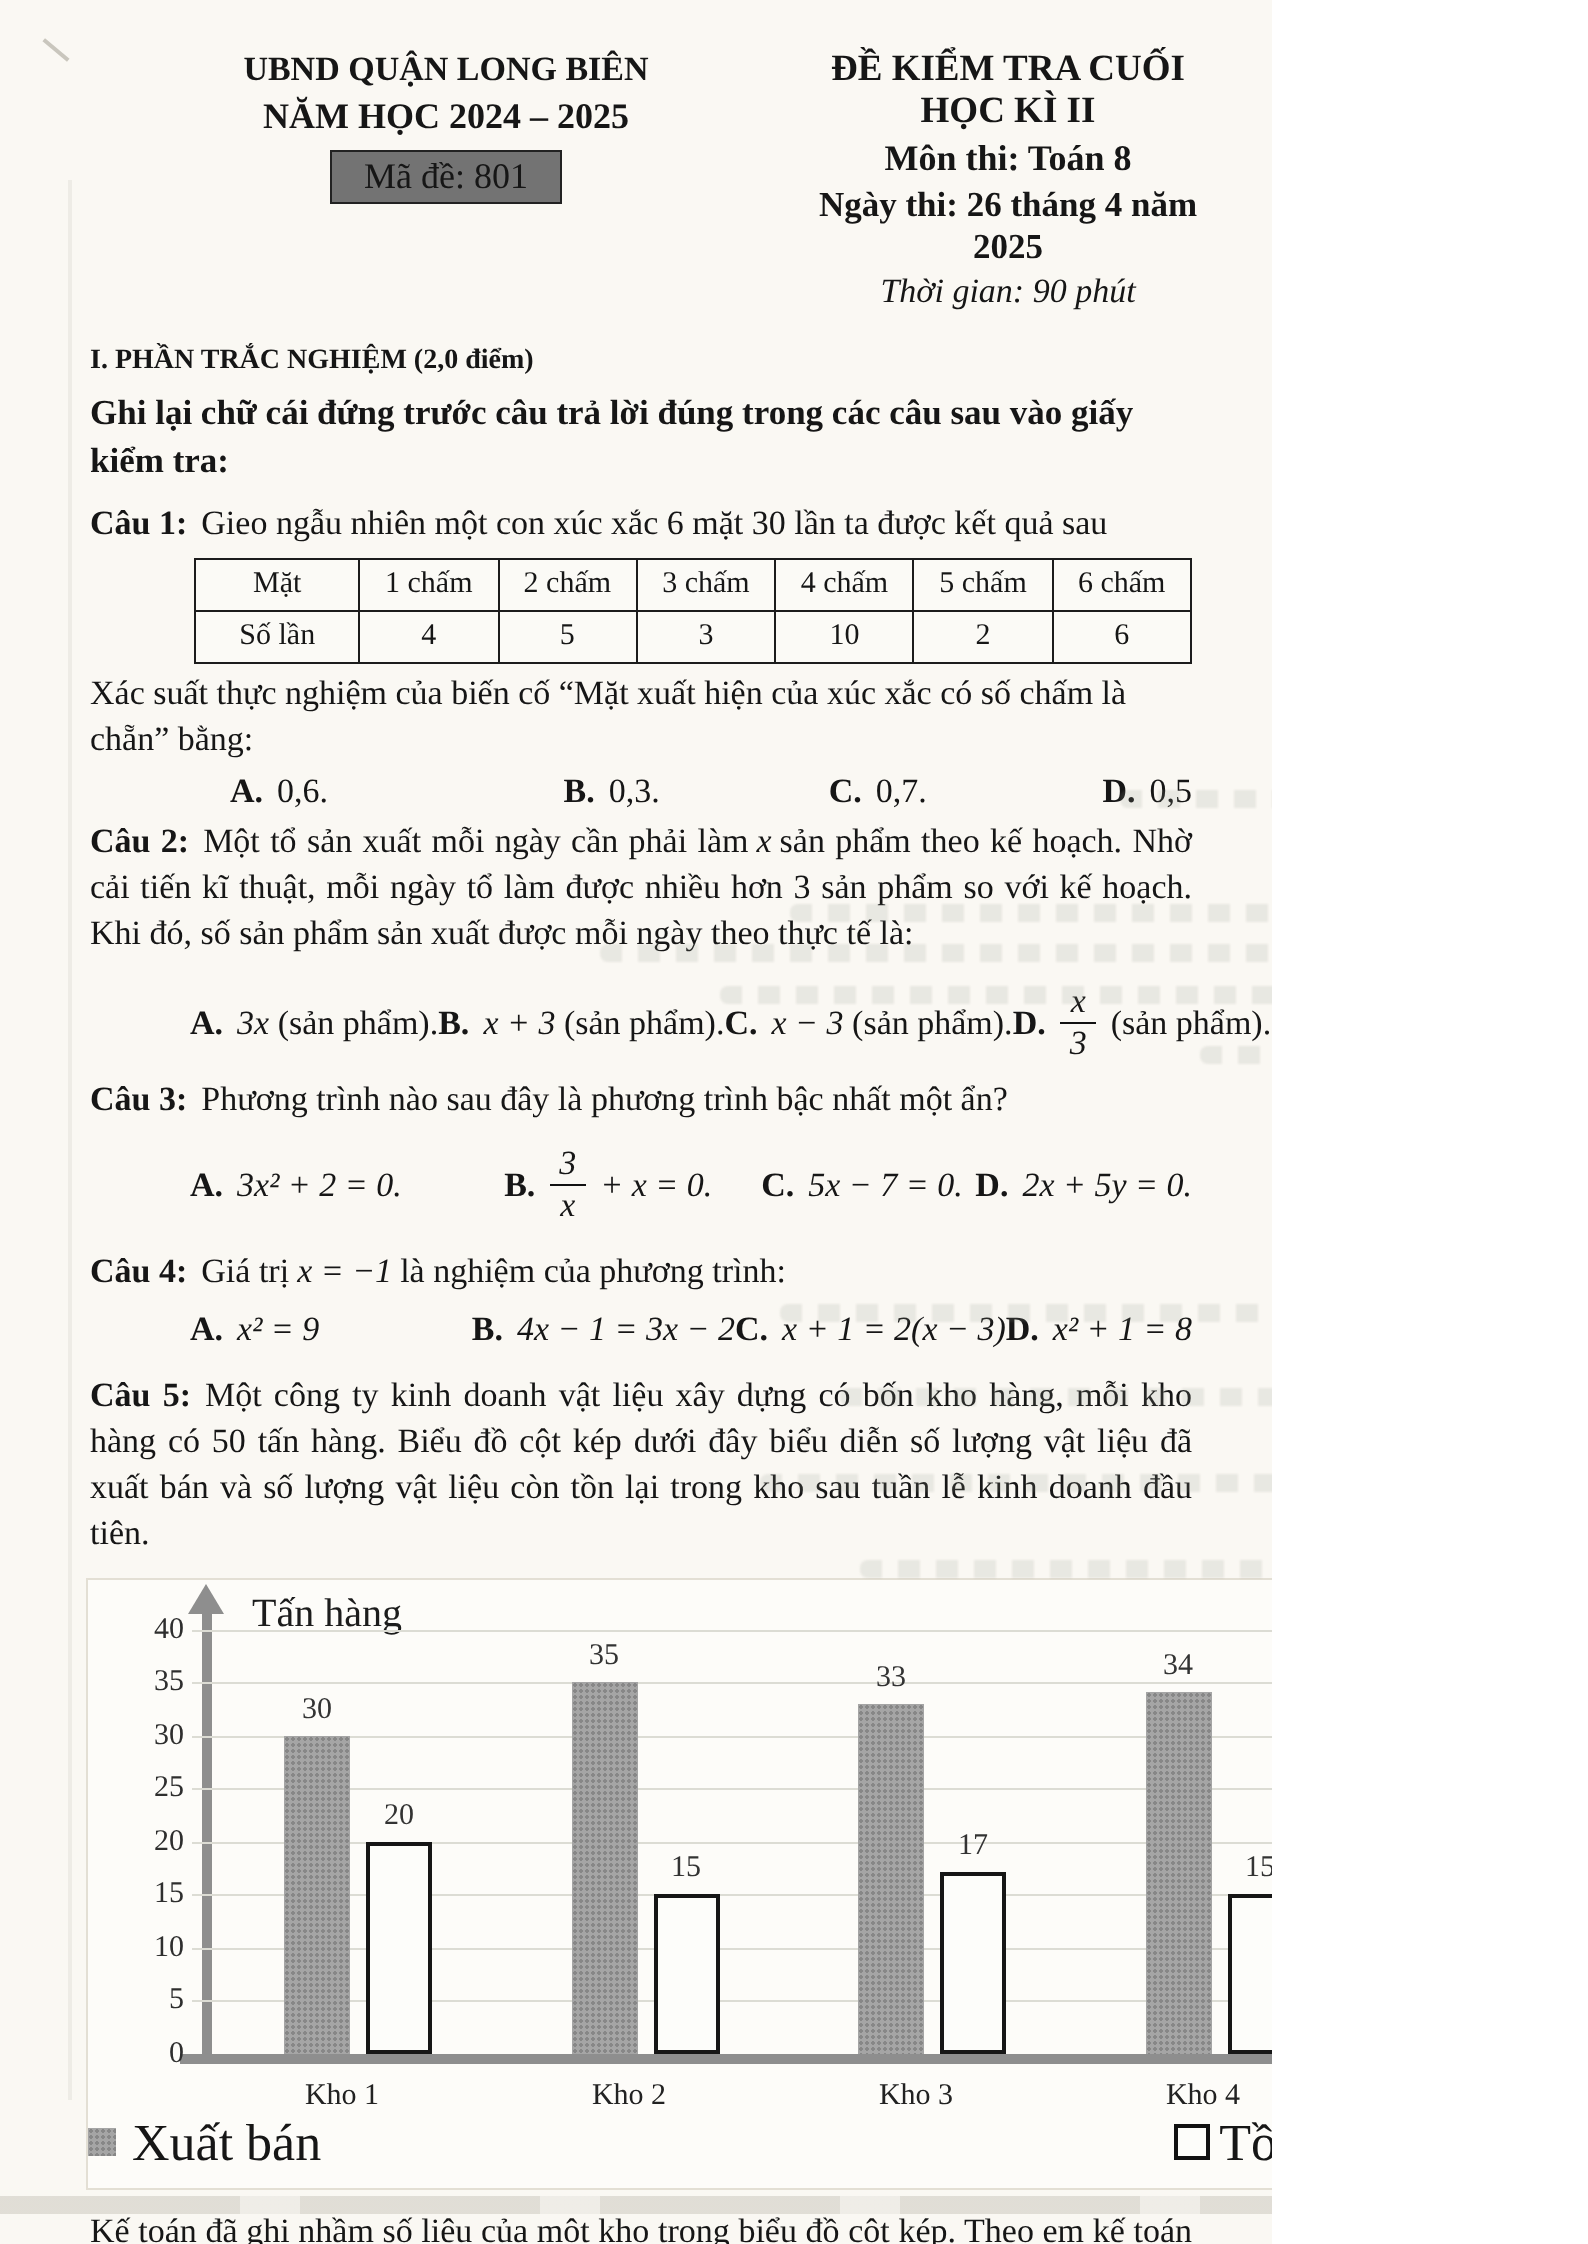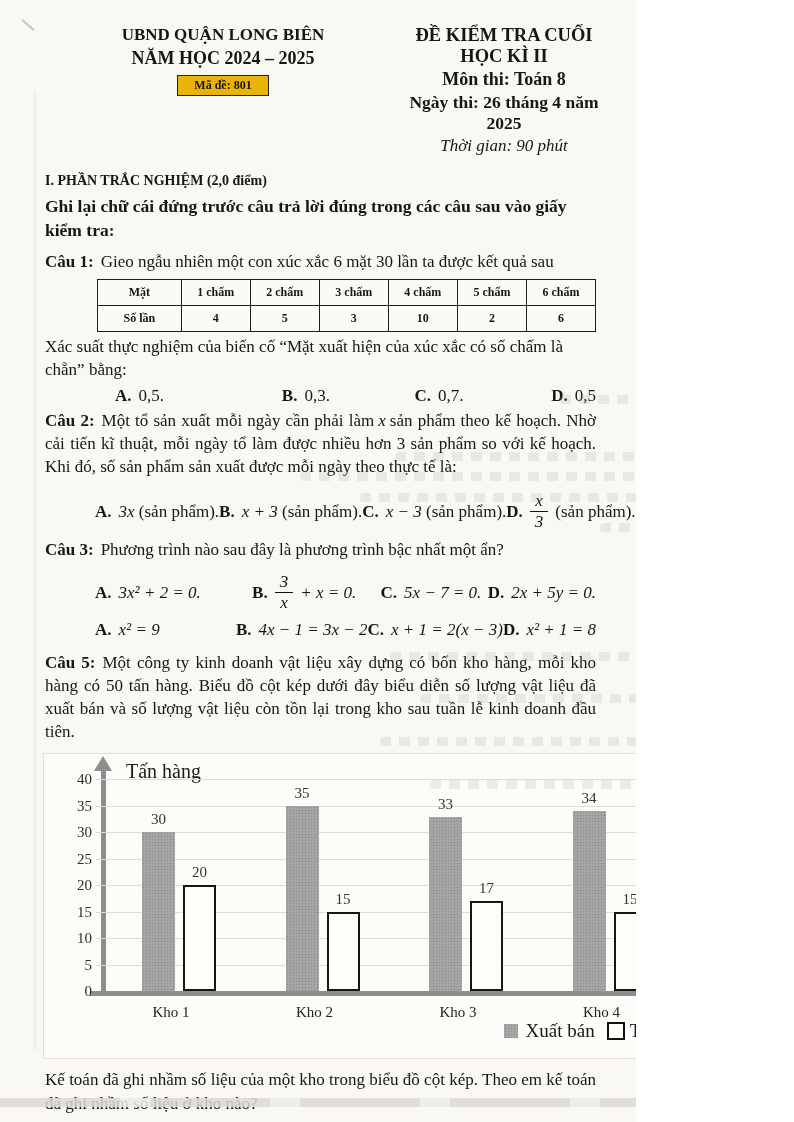--- a/index.html
+++ b/index.html
@@ -11,21 +11,21 @@
     color:#161616;
     overflow:hidden;
   }
   
   .header{display:flex;padding:25px 30px 0 58px;}
   .hleft{width:330px;text-align:center;}
   .hleft .l1{font-weight:bold;font-size:17px;}
   .hleft .l2{font-weight:bold;font-size:18px;margin-top:3px;}
   .hleft .l3{font-weight:bold;font-size:18px;margin-top:3px;}
   .code-box{display:inline-block;margin-top:6px;border:1.7px solid #222;
-    padding:2px 16px;font-weight:bold;font-size:12px;background:#eab308;}
+    padding:2px 16px;font-weight:normal;font-size:18px;background:#737373;}
   .hright{flex:1;text-align:center;margin-left:14px;}
   .hright .r1{font-weight:bold;font-size:18.5px;}
   .hright .r2{font-weight:bold;font-size:18px;margin-top:2px;}
   .hright .r3{font-weight:bold;font-size:17.5px;margin-top:2px;}
   .hright .r4{font-style:italic;font-size:17px;margin-top:2px;}
   
   .content{padding:0 40px 0 45px;font-size:17px;line-height:1.36;}
   .sec-title{font-weight:bold;font-size:14px;margin-top:15px;}
   .instruction{font-weight:bold;font-size:17.5px;margin-top:5px;}
   .qline{margin-top:7px;}
@@ -50,44 +50,44 @@
   .opts-q6{padding-left:55px;margin-top:3px;}
   .opts-q6 .opt:nth-child(1){width:165px}.opts-q6 .opt:nth-child(2){width:170px}.opts-q6 .opt:nth-child(3){width:170px}
   
   .frac{display:inline-flex;flex-direction:column;align-items:center;
     vertical-align:middle;line-height:1.05;font-style:italic;font-size:17px;}
   .frac .num{padding:0 5px 1px;}
   .frac .den{border-top:1.6px solid #111;padding:1px 5px 0;}
   .frac + span{margin-left:7px;}
   
   table.dice{border-collapse:collapse;margin:6px 0 3px 52px;}
-  table.dice td{border:1.6px solid #1c1c1c;text-align:center;font-size:12px;
-    height:25px;padding:0 4px;background:#fbfaf6;font-weight:bold;}
+  table.dice td{border:1.6px solid #1c1c1c;text-align:center;font-size:15px;
+    height:25px;padding:0 4px;background:#fbfaf6;}
   table.dice td.c0{width:108px;}
   table.dice td.cn{width:80px;}
   
   .chart{position:relative;width:670px;height:304px;margin:10px 0 2px -2px;
     border:1px solid #e3dfd4;background:#fdfcf9;}
   .gridline{position:absolute;height:1px;background:#dcdcd4;left:52px;width:596px;}
   .ytick{position:absolute;left:6px;width:42px;text-align:right;font-size:15px;color:#2e2e2e;}
   .yaxis{position:absolute;left:57px;top:16px;width:5px;height:226px;background:#8e8e8e;}
   .yarrow{position:absolute;left:50px;top:2px;width:0;height:0;
     border-left:9px solid transparent;border-right:9px solid transparent;border-bottom:15px solid #8e8e8e;}
   .xaxis{position:absolute;left:46px;top:237px;width:592px;height:5px;background:#8e8e8e;}
   .xarrow{position:absolute;left:635px;top:230px;width:0;height:0;
     border-top:9px solid transparent;border-bottom:9px solid transparent;border-left:15px solid #8e8e8e;}
   .ylab{position:absolute;left:82px;top:4px;font-size:20px;color:#1c1c1c;}
   .xlab{position:absolute;left:598px;top:245px;font-size:17px;color:#404040;margin-top:32px;}
   .bar-dark{position:absolute;width:33px;background-color:#a5a5a5;
     background-image:radial-gradient(#878787 1px, transparent 1px);background-size:3px 3px;}
   .bar-white{position:absolute;width:33px;background:#fdfdfa;border:2px solid #161616;box-sizing:border-box;}
   .bar-val{position:absolute;width:53px;text-align:center;font-size:15px;color:#333;}
   .xtick{position:absolute;width:90px;text-align:center;font-size:15px;color:#222;top:248px;}
-  .legend{position:absolute;left:0;right:30px;top:264px;display:flex;justify-content:flex-end;
-    align-items:center;gap:12px;font-size:19px;}
+  .legend{position:absolute;left:0;right:30px;top:264px;display:flex;justify-content:space-between;
+    align-items:center;gap:12px;font-size:26px;}
   .leg-sq-dark{width:14px;height:14px;background-color:#a5a5a5;
     background-image:radial-gradient(#878787 1px, transparent 1px);background-size:3px 3px;margin-right:8px;}
   .leg-sq-white{width:14px;height:14px;background:#fdfdfa;border:2.5px solid #111;margin-right:5px;}
   .leg-item{display:flex;align-items:center;}
   
   .ghost{position:absolute;height:9px;border-radius:4px;
     background:repeating-linear-gradient(90deg, rgba(146,149,138,.16) 0 11px, rgba(146,149,138,0) 11px 19px);
     filter:blur(.4px);}
   .bottom-band{position:absolute;left:0;top:1098px;width:794px;height:9px;opacity:.85;
     background:repeating-linear-gradient(90deg,#dcd9d1 0 120px,#edebe5 120px 150px);}
@@ -142,21 +142,21 @@
         <td>10</td>
         <td>2</td>
         <td>6</td>
       </tr>
     </tbody>
       </table>
     <div>Xác suất thực nghiệm của biến cố “Mặt xuất hiện của xúc xắc có số chấm là chẵn” bằng:</div>
     <div class="opts opts-q1">
       <span class="opt">
           <b>A.</b>
-          <span>0,5.</span>
+          <span>0,6.</span>
         </span>
       <span class="opt">
           <b>B.</b>
           <span>0,3.</span>
         </span>
       <span class="opt">
           <b>C.</b>
           <span>0,7.</span>
         </span>
       <span class="opt">
@@ -201,20 +201,23 @@
       <span class="opt">
           <b>C.</b>
           <span class="math">5x − 7 = 0.</span>
         </span>
       <span class="opt">
           <b>D.</b>
           <span class="math">2x + 5y = 0.</span>
         </span>
     </div>
 
+    <div class="qline" style="margin-top:12px;">
+      <b class="qlabel">Câu 4:</b><span>Giá trị</span><span class="imath">x = −1</span><span>là nghiệm của phương trình:</span>
+    </div>
     <div class="opts opts-q4">
       <span class="opt">
           <b>A.</b>
           <span class="math">x² = 9</span>
         </span>
       <span class="opt">
           <b>B.</b>
           <span class="math">4x − 1 = 3x − 2</span>
         </span>
       <span class="opt">

